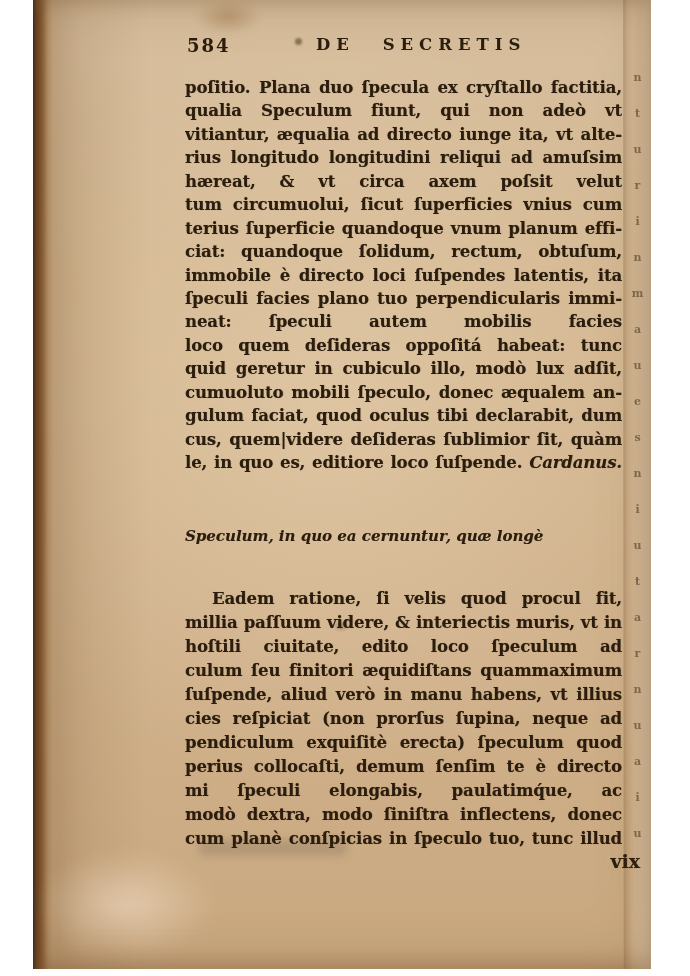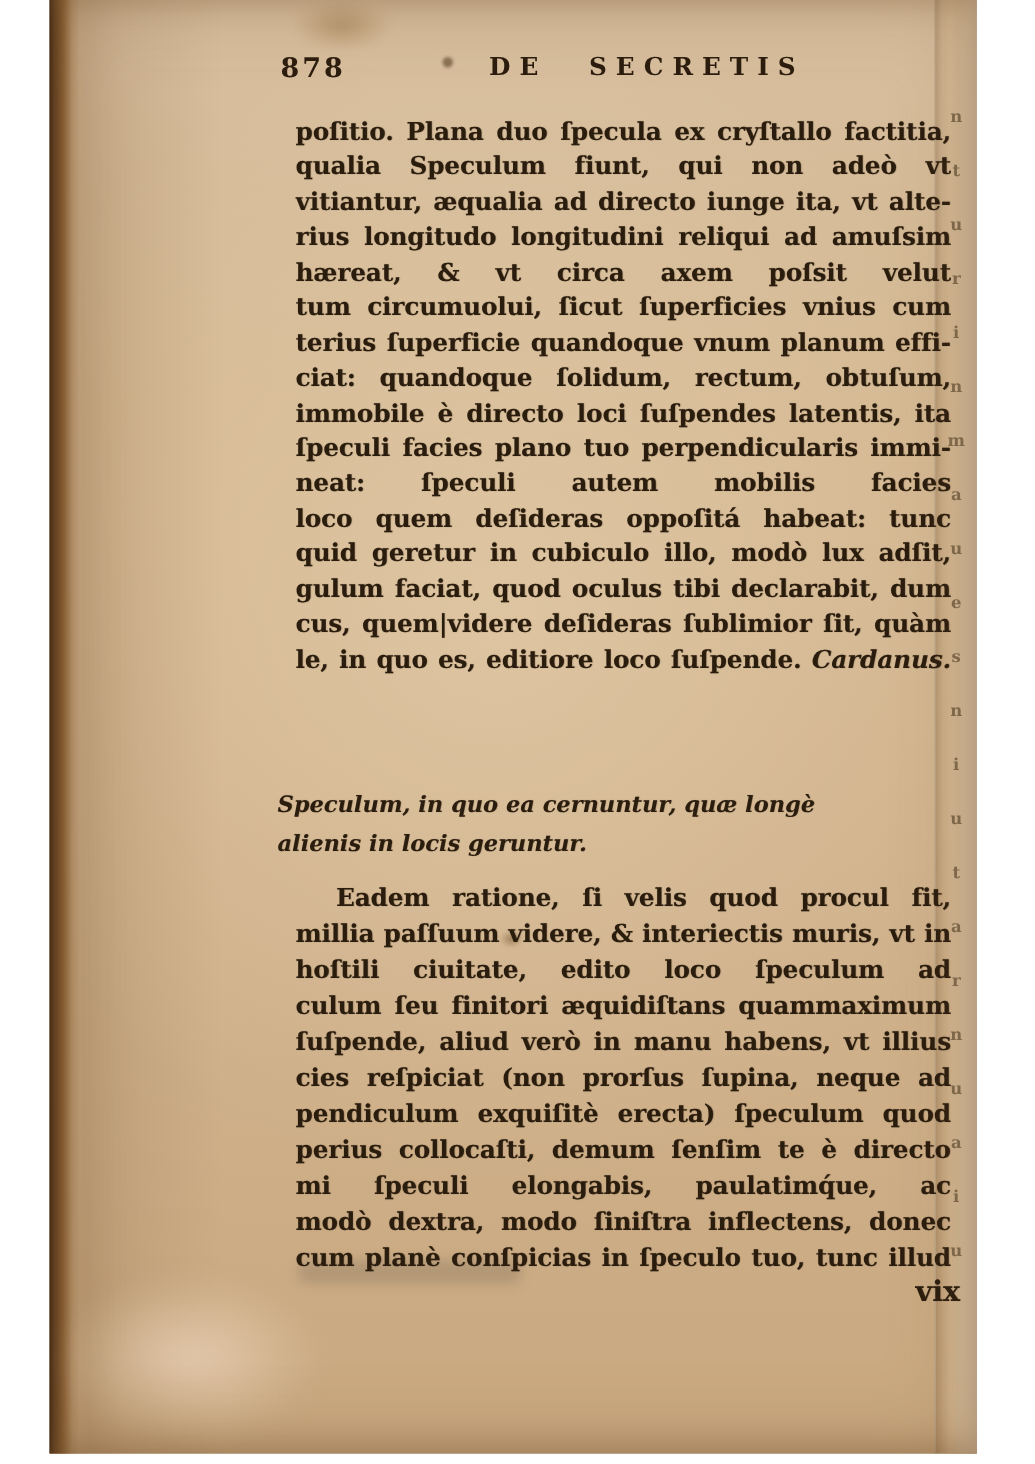--- a/index.html
+++ b/index.html
@@ -39,23 +39,23 @@
     background:radial-gradient(closest-side,rgba(95,65,30,0.45),rgba(0,0,0,0));filter:blur(1px);}
   .wear-bl{left:4px;top:850px;width:180px;height:110px;
     background:radial-gradient(closest-side,rgba(243,222,201,0.60),rgba(0,0,0,0));filter:blur(8px);}
   .smudge{left:165px;top:840px;width:150px;height:16px;border-radius:8px;
     background:rgba(92,84,72,0.22);filter:blur(4px);}
 
   
   .text-col{position:absolute;left:152px;top:0;width:437px;color:#2b1d0e;}
   .header{position:absolute;top:33px;left:0;width:100%;height:26px;}
   .pagenum{position:absolute;left:2px;top:2px;font-size:18px;font-weight:700;letter-spacing:2px;}
-  .runtitle{position:absolute;left:141px;top:2px;font-size:16.5px;font-weight:700;
+  .runtitle{position:absolute;left:131px;top:2px;font-size:16.5px;font-weight:700;
     letter-spacing:6px;word-spacing:16px;}
-  .para{position:absolute;left:0;width:437px;margin-left:12px;}
+  .para{position:absolute;left:0;width:437px;}
   .para1{top:76px;}
   .para2{top:587px;}
   .jline{height:23.45px;line-height:23.45px;font-size:16.5px;font-weight:700;
     letter-spacing:-0.1px;text-align:justify;text-align-last:justify;
     text-shadow:0.3px 0.3px 0.7px rgba(43,28,14,0.45);overflow:hidden;}
   .para2 .jline{height:24px;line-height:24px;}
   .para2 .jline:first-child{text-indent:27px;}
   .sec-heading{position:absolute;top:524px;left:0;width:437px;font-style:italic;}
   .hline{line-height:25.5px;font-size:15px;font-weight:700;text-align:left;
     text-shadow:0.3px 0.3px 0.6px rgba(43,28,14,0.40);}
@@ -99,46 +99,46 @@
 
     <div class="stain stain-top"></div>
     <div class="stain stain-dot"></div>
     <div class="stain stain-mid"></div>
     <div class="stain wear-bl"></div>
     <div class="stain smudge"></div>
 
     <div class="text-col">
 
       <div class="header">
-        <span class="pagenum">878</span>
+        <span class="pagenum">584</span>
         <span class="runtitle">DE SECRETIS</span>
       </div>
 
       <div class="para para1">
           <div class="jline"><span>poſitio. Plana duo ſpecula ex cryſtallo factitia,</span></div>
           <div class="jline"><span>qualia Speculum fiunt, qui non adeò vt chalybea</span></div>
           <div class="jline"><span>vitiantur, æqualia ad directo iunge ita, vt alte-</span></div>
           <div class="jline"><span>rius longitudo longitudini reliqui ad amuſsim</span></div>
           <div class="jline"><span>hæreat, &amp; vt circa axem poſsit velut integumen-</span></div>
           <div class="jline"><span>tum circumuolui, ſicut ſuperficies vnius cum al-</span></div>
           <div class="jline"><span>terius ſuperficie quandoque vnum planum effi-</span></div>
           <div class="jline"><span>ciat: quandoque ſolidum, rectum, obtuſum, acu-</span></div>
           <div class="jline"><span>immobile è directo loci ſuſpendes latentis, ita vt</span></div>
           <div class="jline"><span>ſpeculi facies plano tuo perpendicularis immi-</span></div>
           <div class="jline"><span>neat: ſpeculi autem mobilis facies longitudinem</span></div>
           <div class="jline"><span>loco quem deſideras oppoſitá habeat: tunc quic-</span></div>
           <div class="jline"><span>quid geretur in cubiculo illo, modò lux adſit, cir-</span></div>
+          <div class="jline"><span>cumuoluto mobili ſpeculo, donec æqualem an-</span></div>
           <div class="jline"><span>gulum faciat, quod oculus tibi declarabit, dum</span></div>
           <div class="jline"><span>cus, quem|videre deſideras ſublimior ſit, quàm il-</span></div>
           <div class="jline"><span>le, in quo es, editiore loco ſuſpende. </span><span class="italic">Cardanus.</span></div>
         </div>
 
       <div class="sec-heading">
           <div class="hline"><span>Speculum, in quo ea cernuntur, quæ longè</span></div>
-          <div class="hline"><span>alienis in locis geruntur.</span></div>
         </div>
 
       <div class="para para2">
           <div class="jline"><span>Eadem ratione, ſi velis quod procul fit, quinq;</span></div>
           <div class="jline"><span>millia paſſuum videre, &amp; interiectis muris, vt in</span></div>
           <div class="jline"><span>hoſtili ciuitate, edito loco ſpeculum ad perpendi-</span></div>
           <div class="jline"><span>culum ſeu finitori æquidiſtans quammaximum</span></div>
           <div class="jline"><span>ſuſpende, aliud verò in manu habens, vt illius fa-</span></div>
           <div class="jline"><span>cies reſpiciat (non prorſus ſupina, neque ad per-</span></div>
           <div class="jline"><span>pendiculum exquiſitè erecta) ſpeculum quod ſu-</span></div>

